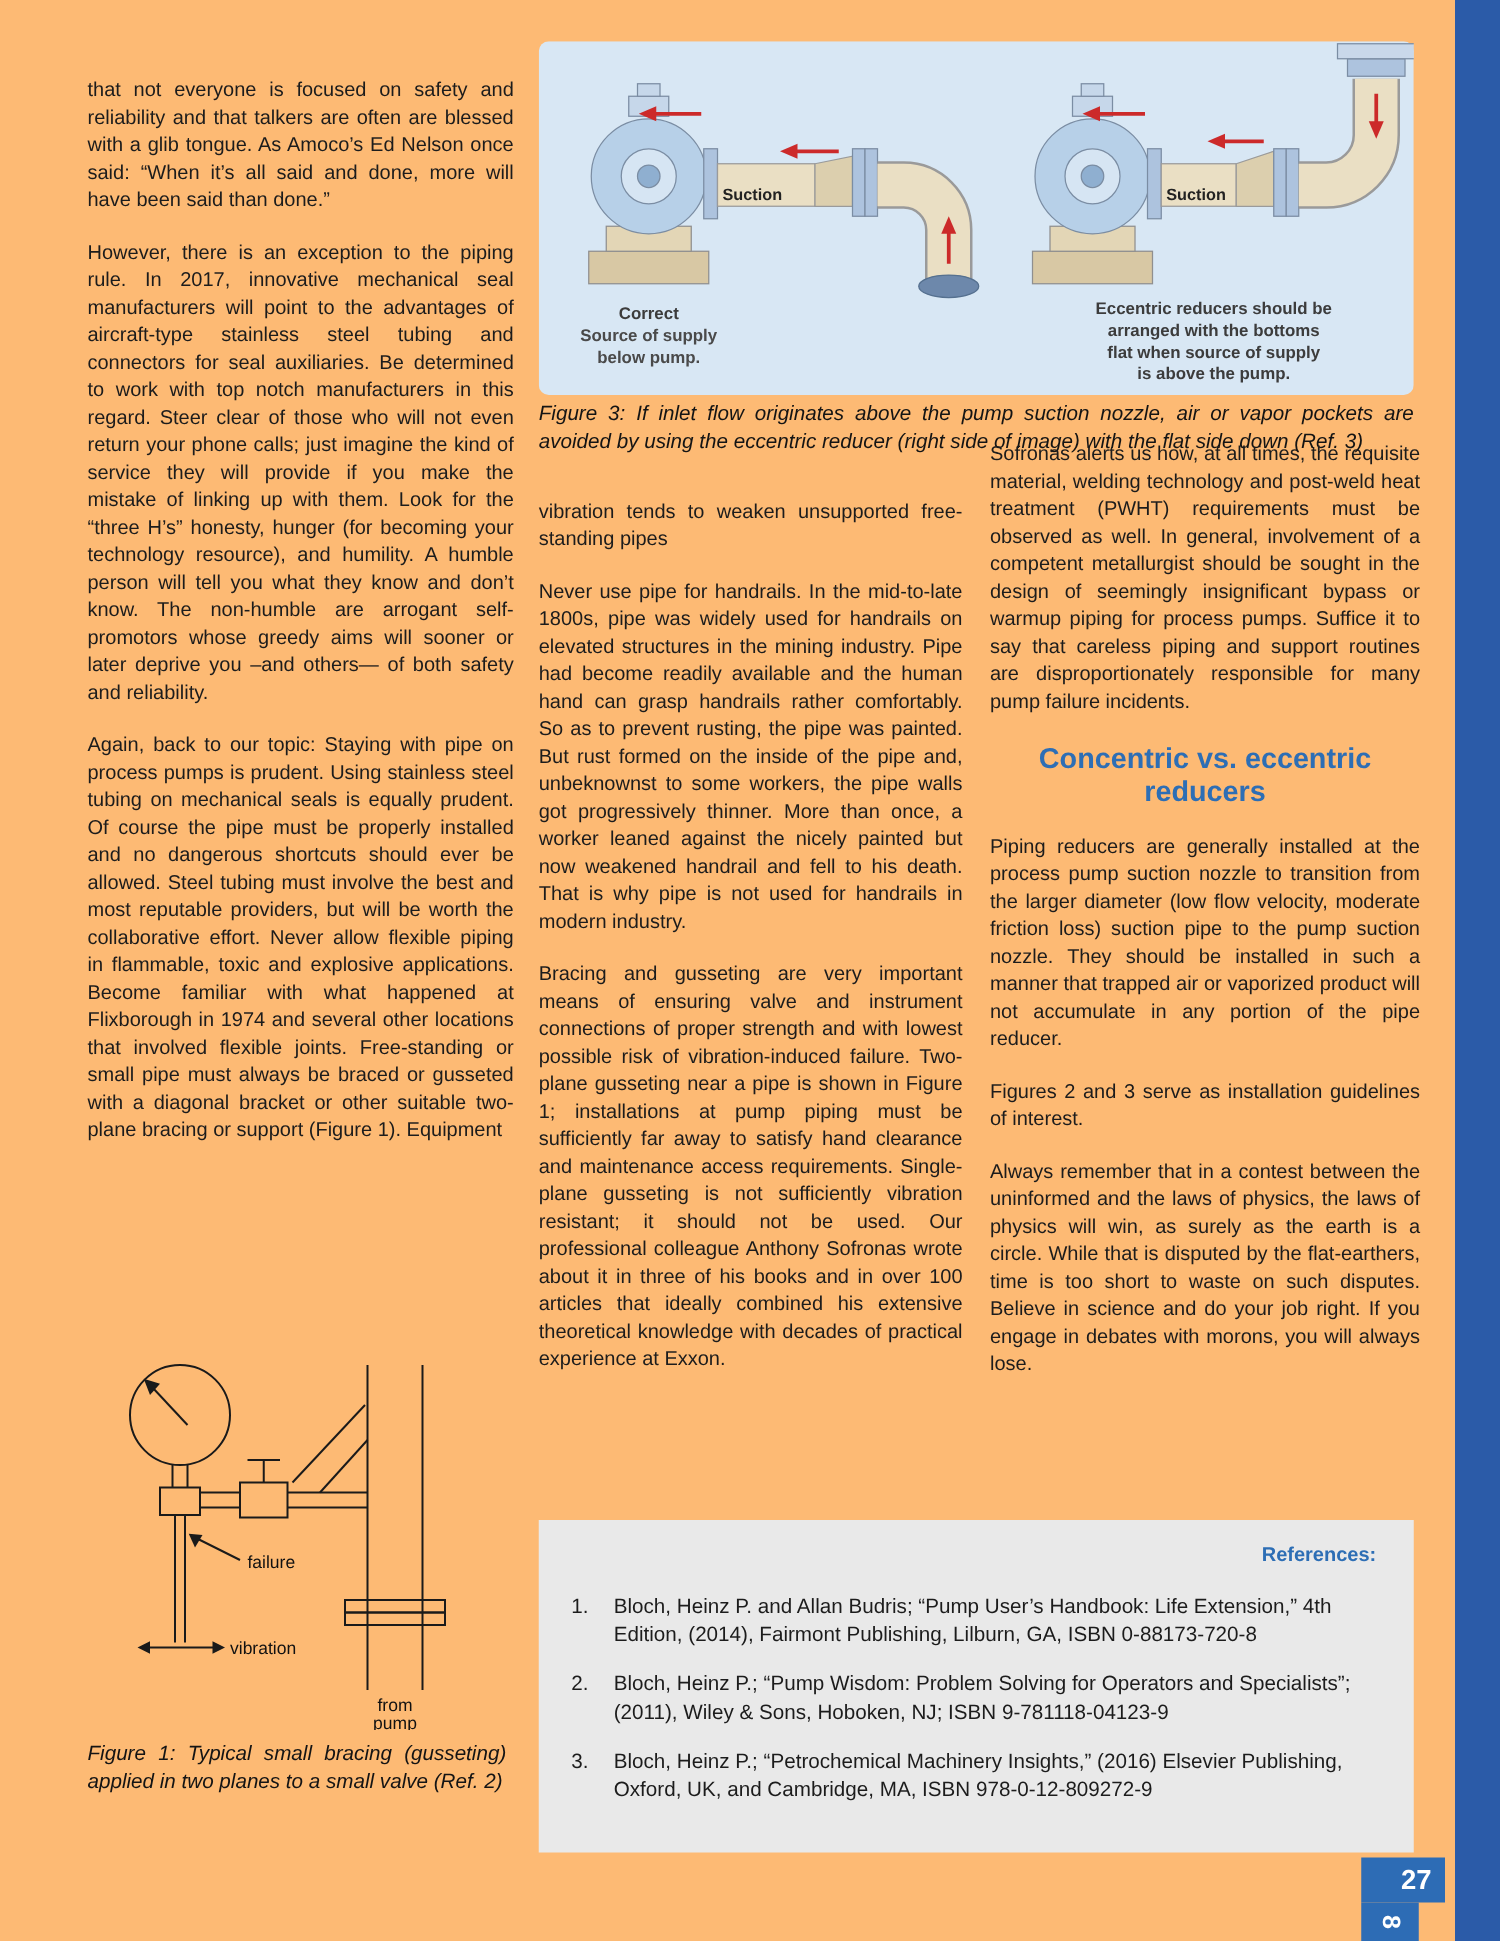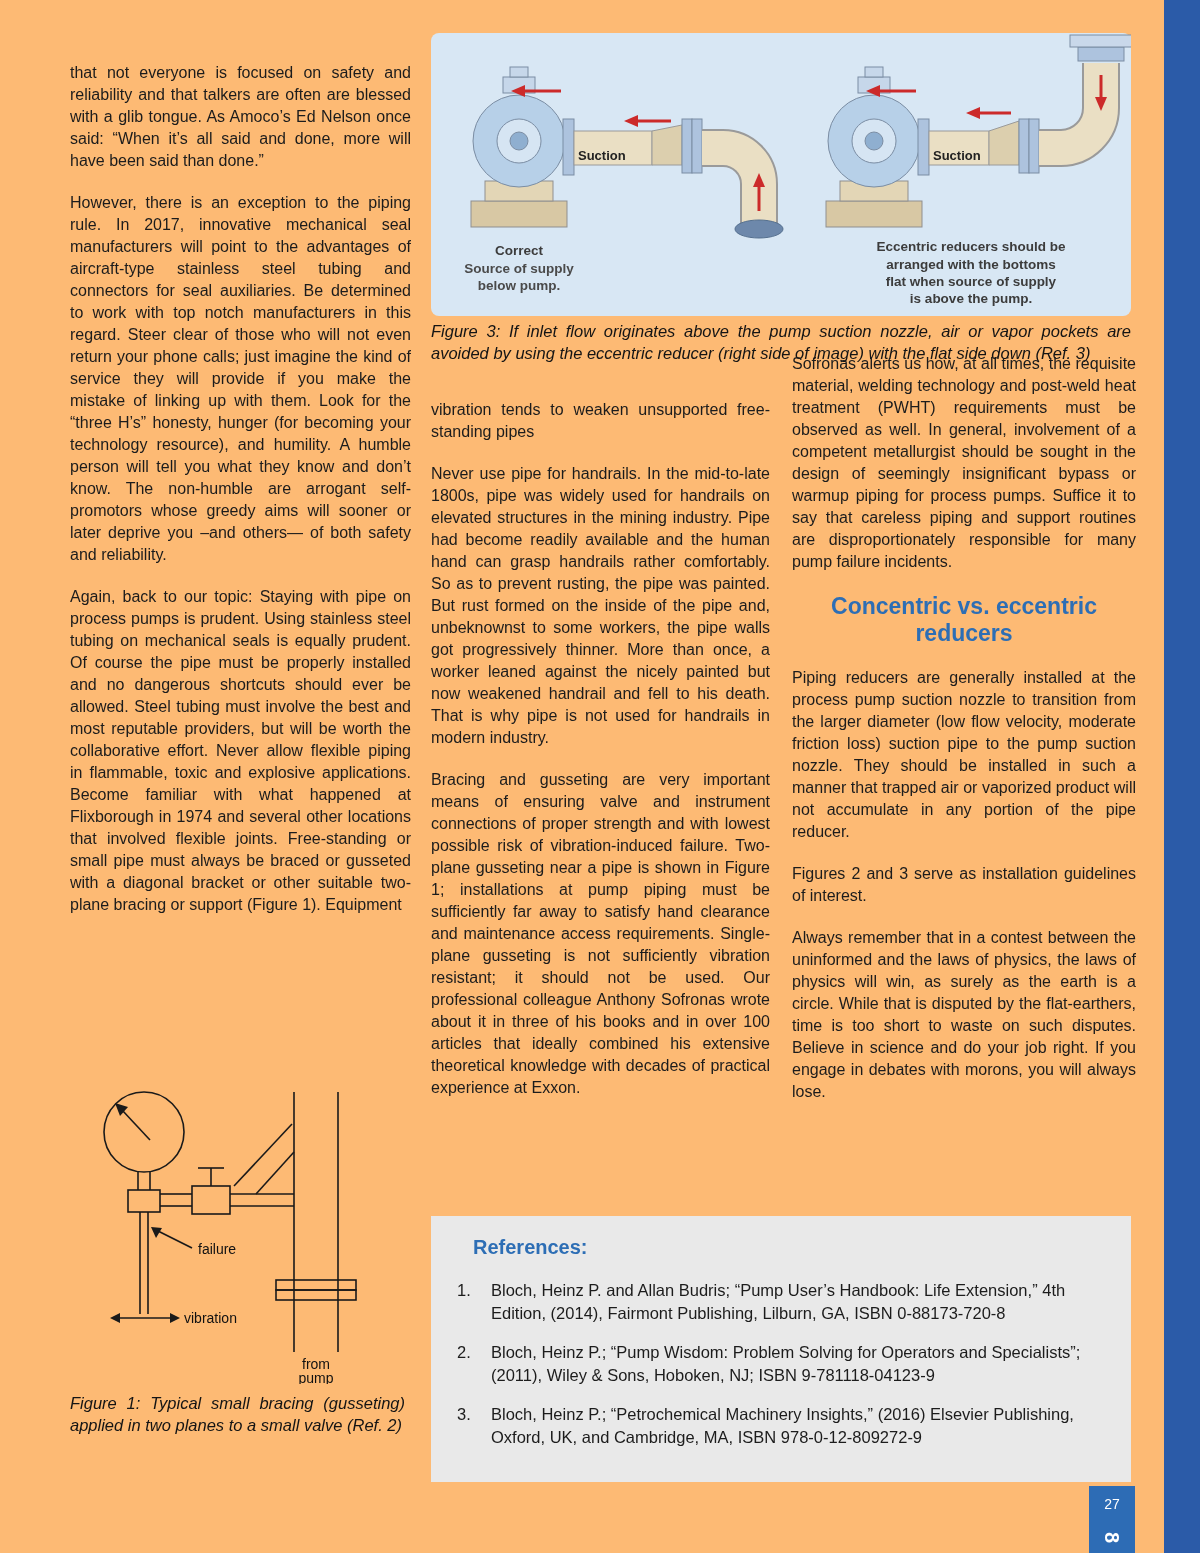--- a/index.html
+++ b/index.html
@@ -19,27 +19,27 @@
 
   .fig3 { position:absolute; left:431px; top:33px; width:700px; height:283px; }
   .fig3 svg { display:block; }
   .caption { position:absolute; font-style:italic; font-size:16.5px; line-height:22px; color:#141414; text-align:justify; }
   .fig3-caption { left:431px; top:320px; width:700px;font-style:italic; }
   .fig1 { position:absolute; left:88px; top:1082px; width:324px; height:302px; }
   .fig1-caption { left:70px; top:1392px; width:335px; }
 
   .references { position:absolute; left:431px; top:1216px; width:700px; height:266px;
                 background:#e9e9e9; box-sizing:border-box; padding:20px 30px 20px 26px; }
-  .references h3 { color:#2d6eb5; font-size:20px; margin:0 0 20px 16px; font-weight:bold; }
+  .references h3 { color:#2d6eb5; font-size:16px; margin:0 0 20px 16px; font-weight:bold;text-align:right; }
   .ref-item { display:flex; margin:0 0 16px 0; font-size:16.5px; line-height:23px; }
   .ref-num { width:34px; flex:0 0 34px; }
   .ref-text { flex:1; }
 
   .pageno { position:absolute; left:1089px; top:1486px; width:46px; height:36px; background:#2d6cb5;
-            color:#fff; font-weight:normal; font-size:14px; display:flex; align-items:center; justify-content:center; }
+            color:#fff; font-weight:bold; font-size:22px; display:flex; align-items:center; justify-content:center;padding-left:21px; }
   .spine  { position:absolute; left:1089px; top:1522px; width:46px; height:31px; background:#2d6cb5;
             color:#fff; display:flex; align-items:center; justify-content:center; }
   .spine span { transform:rotate(90deg); font-weight:bold; font-size:20px; }
 
   
   .ftxt  { font-family:"Liberation Sans",sans-serif; font-size:13.5px; font-weight:bold; fill:#3c3c3c; }
   .ftxt2 { font-family:"Liberation Sans",sans-serif; font-size:13.5px; font-weight:bold; fill:#4a4a4a; }
   .fsuction { font-family:"Liberation Sans",sans-serif; font-size:13px; font-weight:bold; fill:#222; }
   .f1txt { font-family:"Liberation Sans",sans-serif; font-size:14px; fill:#111; }
 </style>

